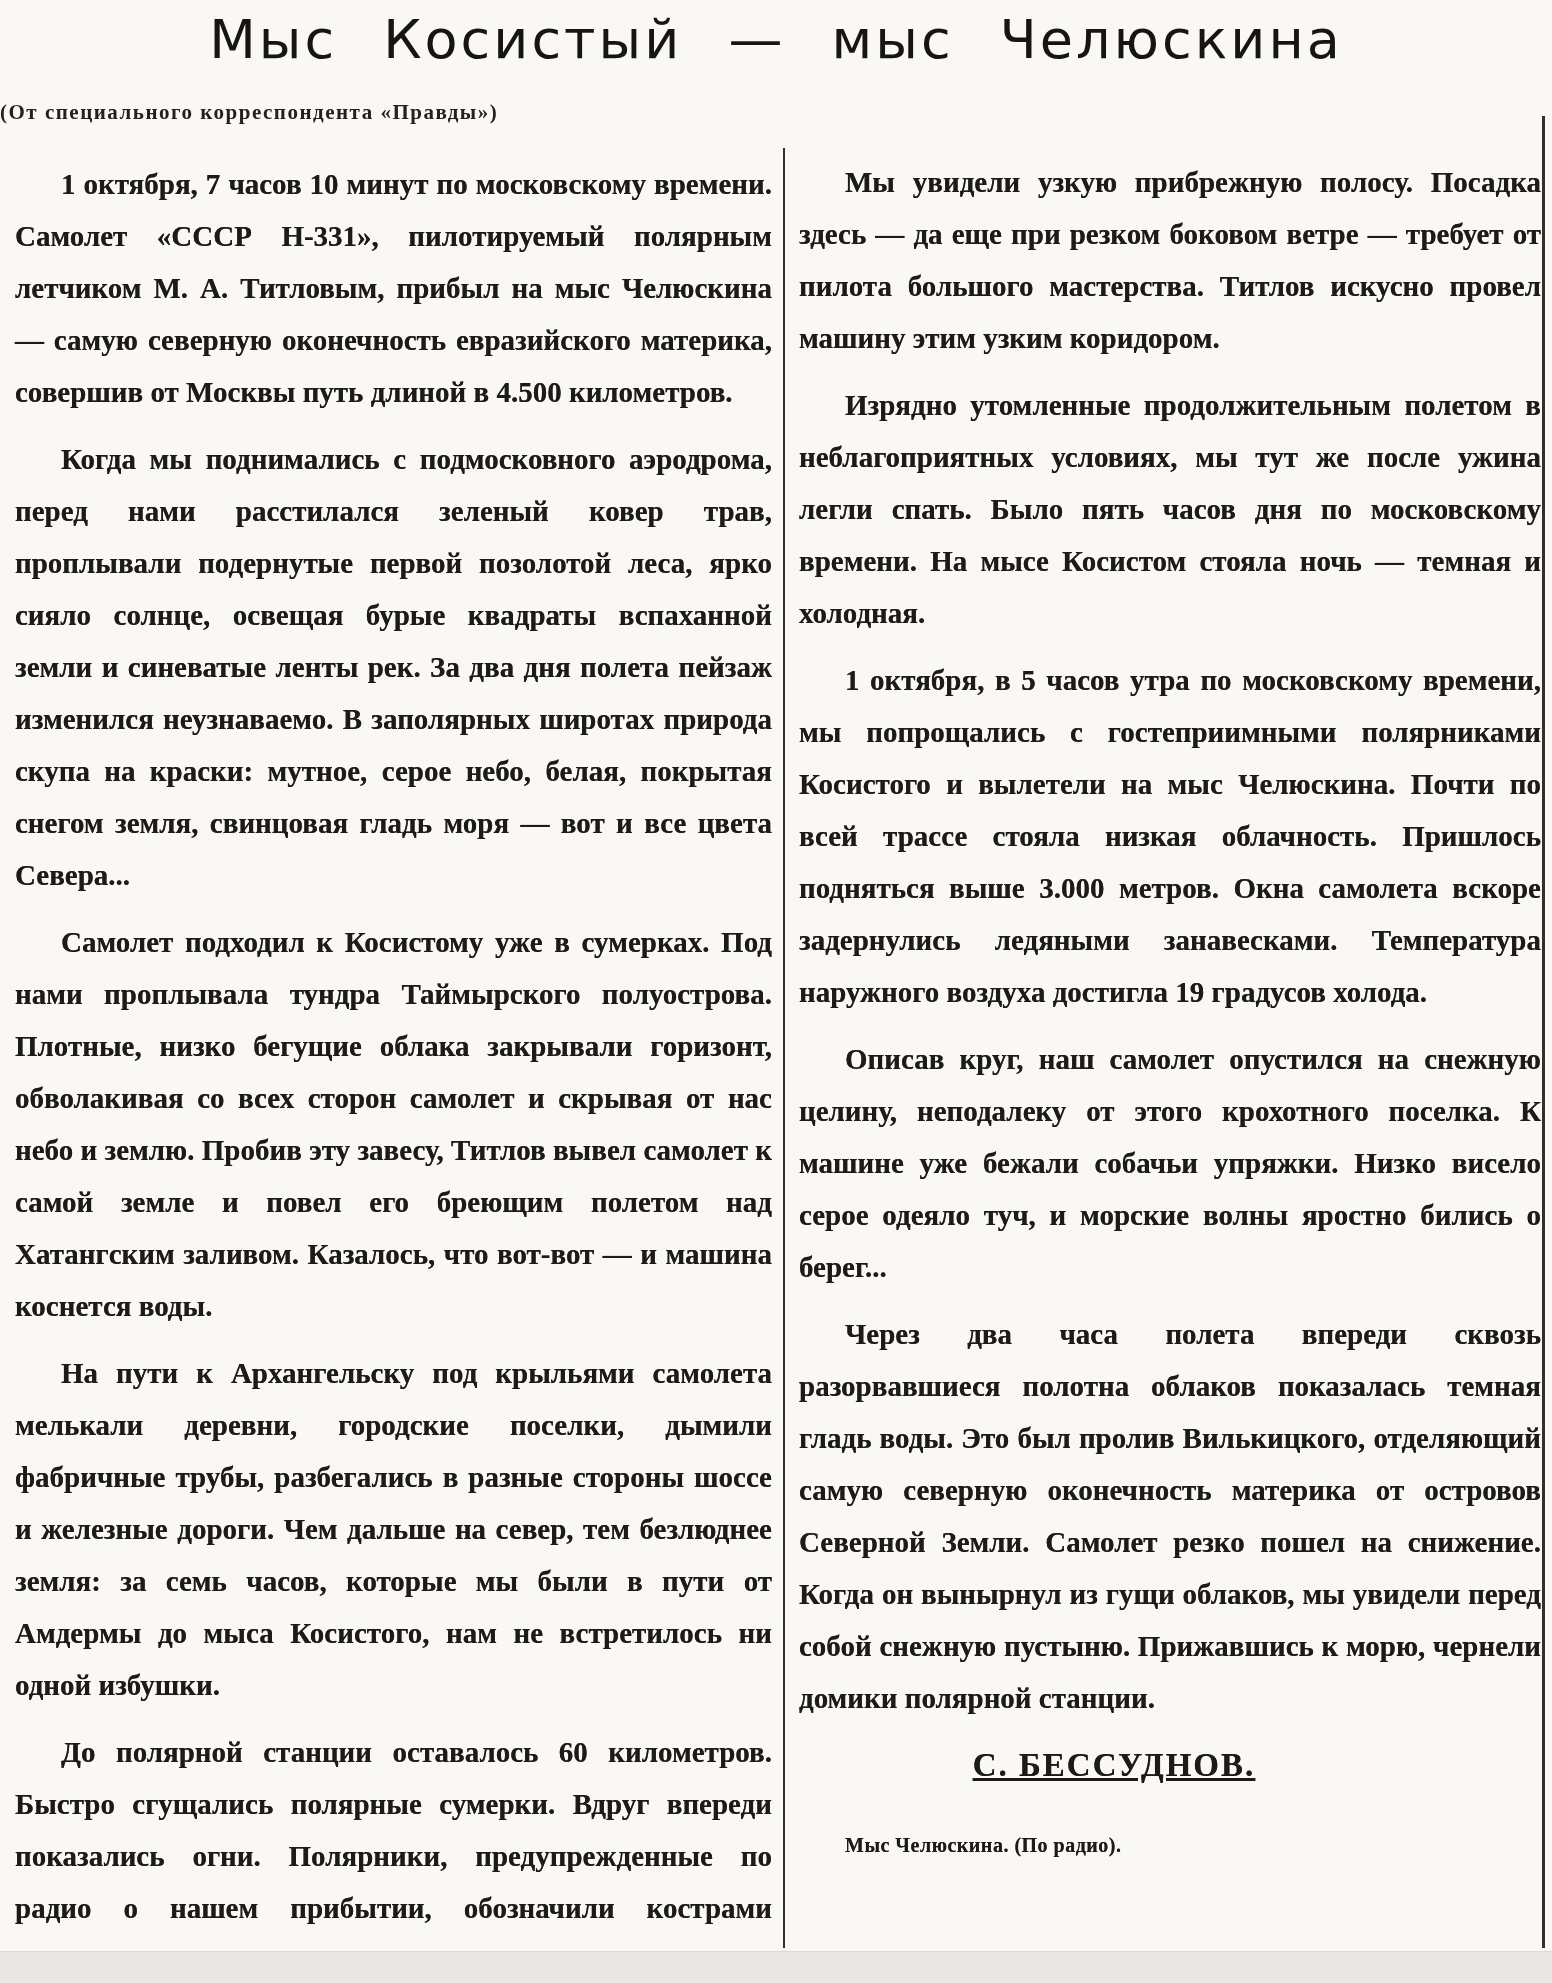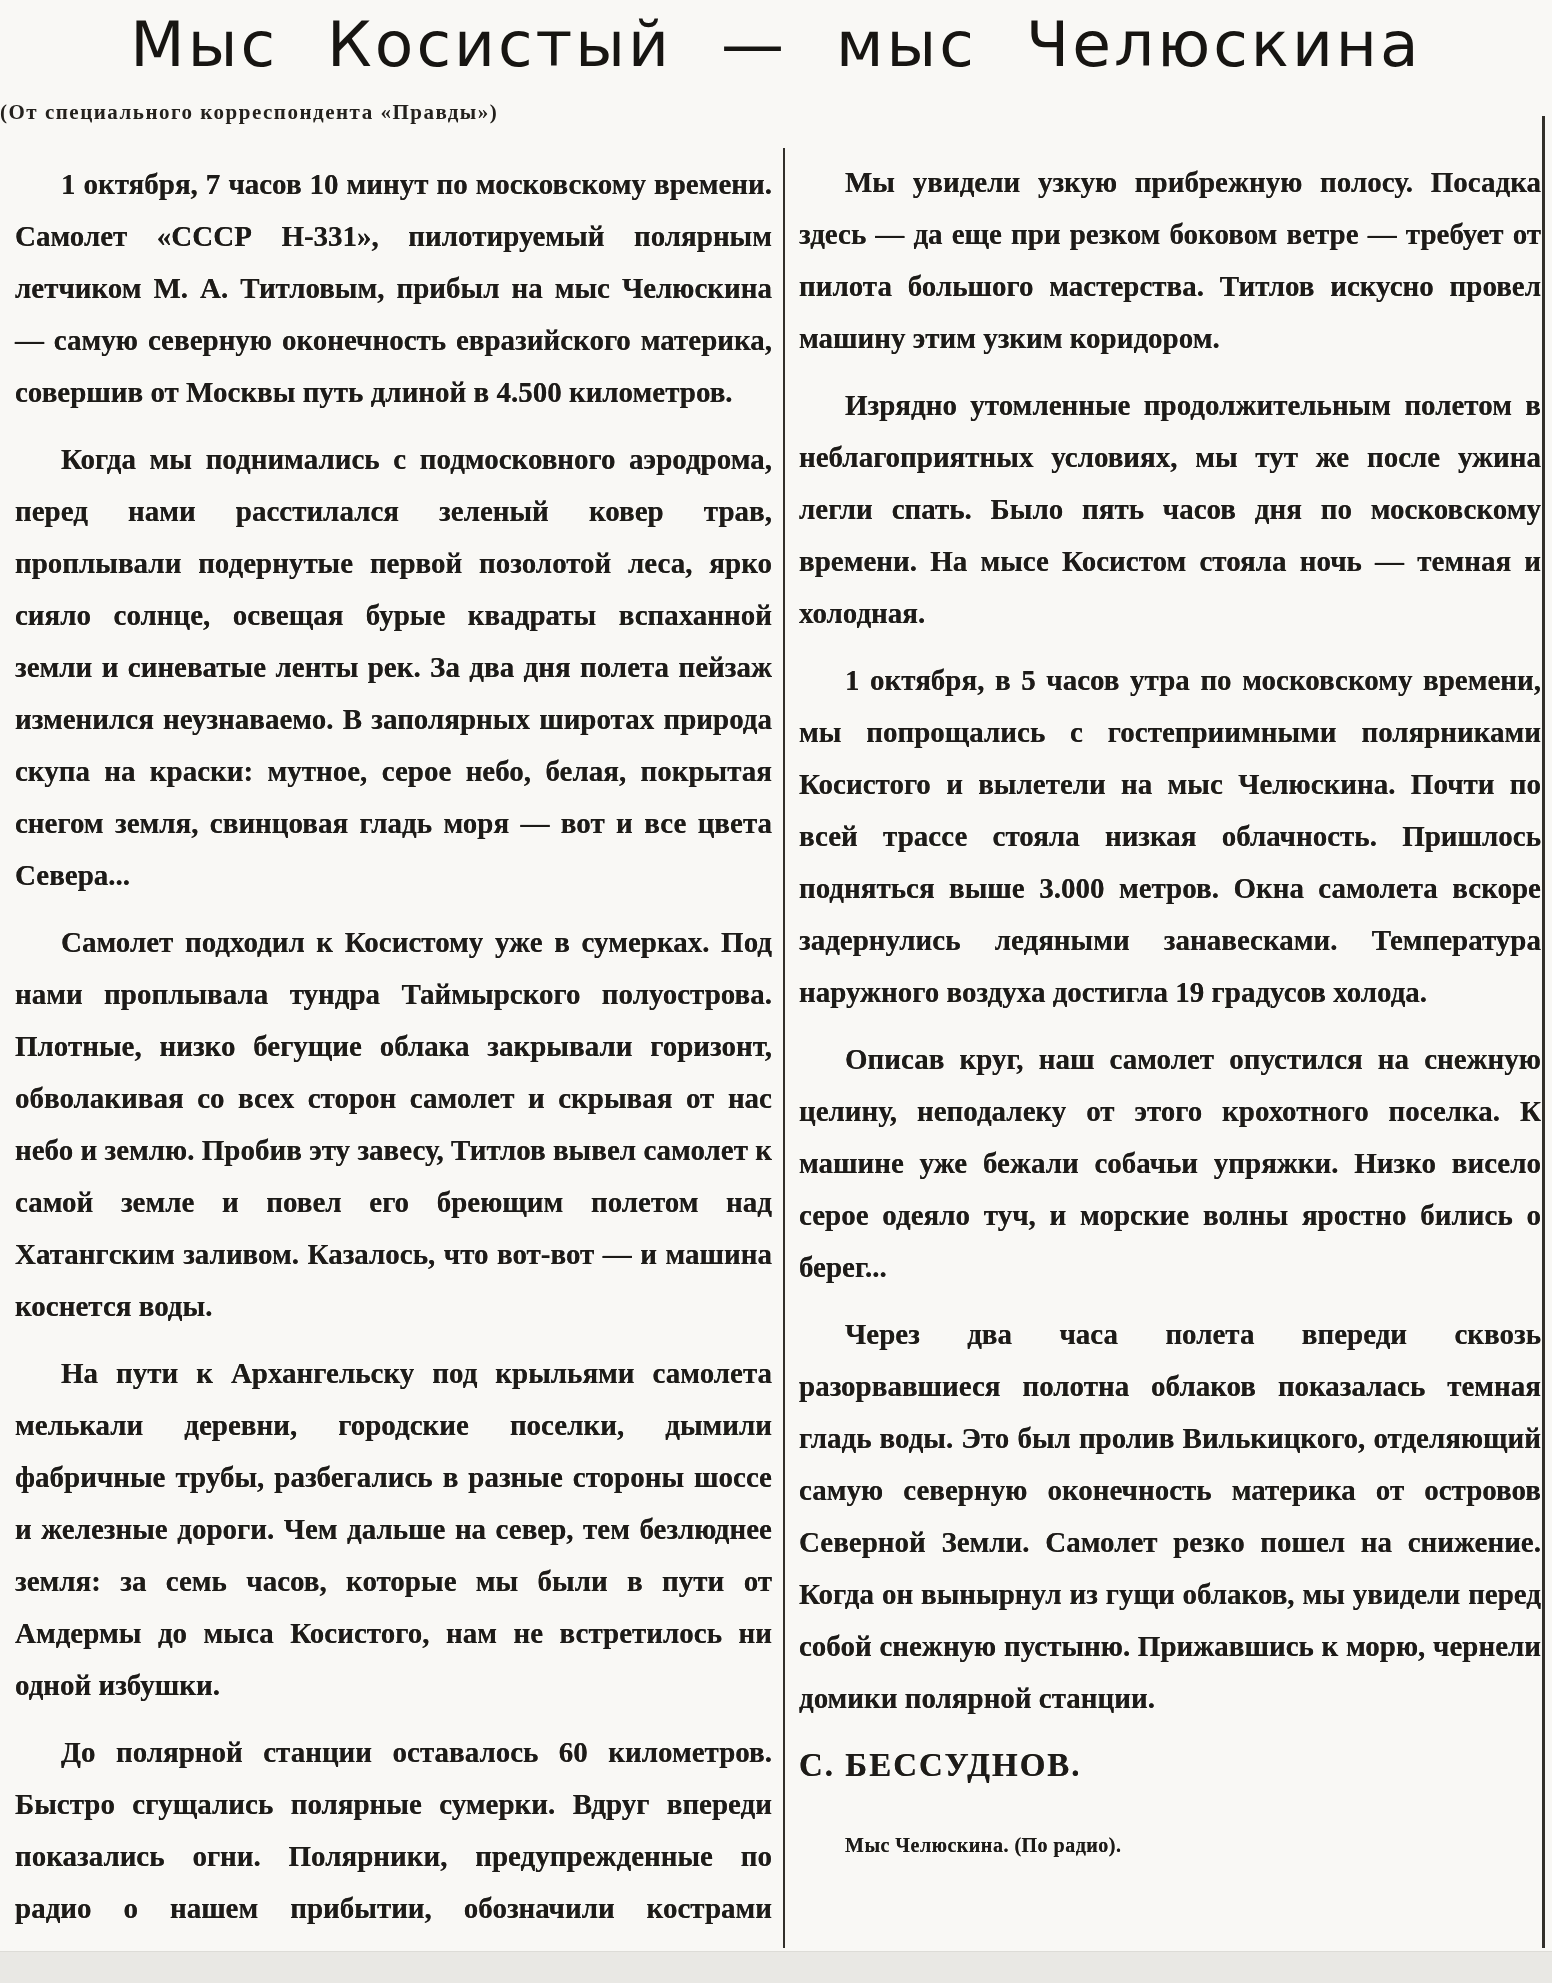--- a/index.html
+++ b/index.html
@@ -18,21 +18,21 @@
     color: #1d1b18;
   }
   .headline {
     position: absolute;
     top: 8px;
     left: 0;
     width: 100%;
     text-align: center;
     font-family: "DejaVu Sans", sans-serif;
     font-weight: 400;
-    font-size: 63px;
+    font-size: 54px;
     letter-spacing: 3px;
     word-spacing: 26px;
     color: #171512;
     white-space: nowrap;
   }
   .subhead {
     position: absolute;
     top: 100px;
     left: 0;
     width: 100%;
@@ -57,26 +57,27 @@
   }
   .col-left  { left: 15px;  top: 158px; width: 757px; }
   .col-right { left: 799px; top: 156px; width: 742px; }
   .rule {
     position: absolute;
     background: #33302b;
   }
   .rule-center { left: 783px;  top: 148px; width: 2px; height: 1800px; }
   .rule-right  { left: 1542px; top: 116px; width: 3px; height: 1832px; }
   .signature {
-    text-align: left;
+    text-align: center;
     padding-right: 112px;
     text-indent: 0 !important;
     font-size: 33px;
     letter-spacing: 2px;
     margin-top: 6px !important;
+    text-decoration: underline;
   }
   .dateline {
     font-size: 20px;
     margin-top: 28px !important;
     letter-spacing: 0.5px;
   }
   .bottom-edge {
     position: absolute;
     left: 0;
     top: 1951px;

